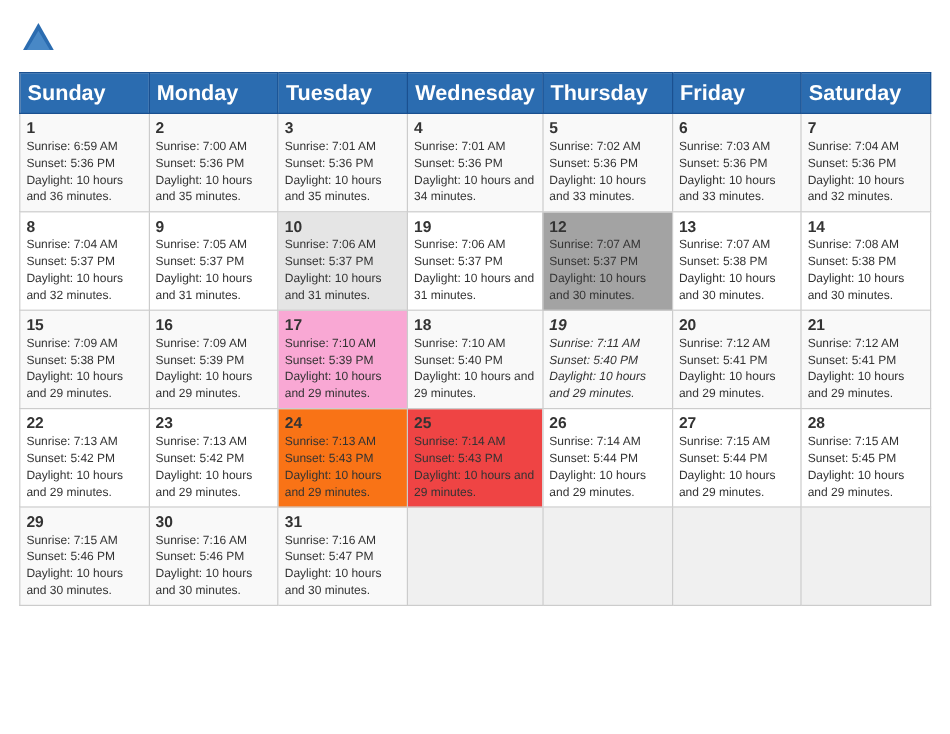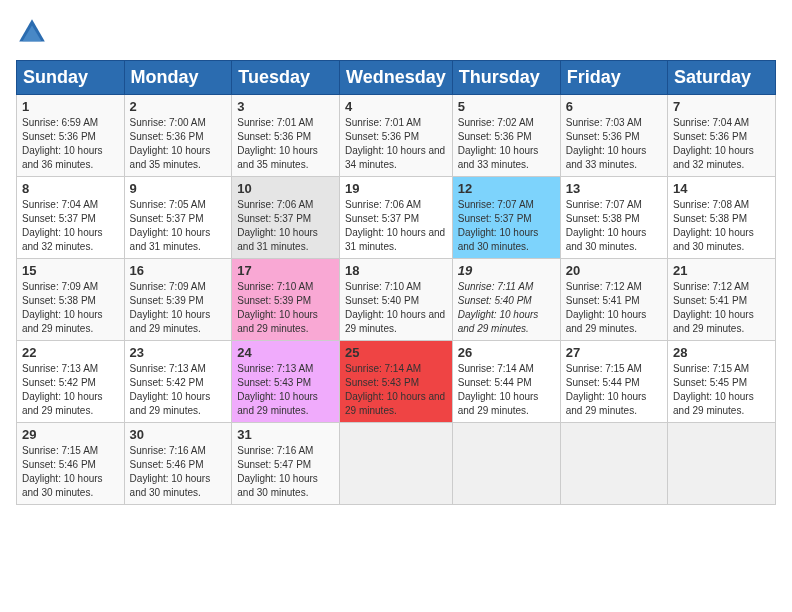--- a/index.html
+++ b/index.html
@@ -130,37 +130,37 @@
         <td style="background: rgb(249, 249, 249);"><span class="day-num">4</span><span class="day-info">Sunrise: 7:01 AM<br>Sunset: 5:36 PM<br>Daylight: 10 hours and 34 minutes.</span></td>
         <td style="background: rgb(249, 249, 249);"><span class="day-num">5</span><span class="day-info">Sunrise: 7:02 AM<br>Sunset: 5:36 PM<br>Daylight: 10 hours and 33 minutes.</span></td>
         <td style="background: rgb(249, 249, 249);"><span class="day-num">6</span><span class="day-info">Sunrise: 7:03 AM<br>Sunset: 5:36 PM<br>Daylight: 10 hours and 33 minutes.</span></td>
         <td style="background: rgb(249, 249, 249);"><span class="day-num">7</span><span class="day-info">Sunrise: 7:04 AM<br>Sunset: 5:36 PM<br>Daylight: 10 hours and 32 minutes.</span></td>
       </tr>
       <tr>
         <td style="background: rgb(255, 255, 255);"><span class="day-num">8</span><span class="day-info">Sunrise: 7:04 AM<br>Sunset: 5:37 PM<br>Daylight: 10 hours and 32 minutes.</span></td>
         <td style="background: rgb(255, 255, 255);"><span class="day-num">9</span><span class="day-info">Sunrise: 7:05 AM<br>Sunset: 5:37 PM<br>Daylight: 10 hours and 31 minutes.</span></td>
         <td style="background: #e5e5e5;"><span class="day-num">10</span><span class="day-info">Sunrise: 7:06 AM<br>Sunset: 5:37 PM<br>Daylight: 10 hours and 31 minutes.</span></td>
         <td style="background: rgb(255, 255, 255);"><span class="day-num">19</span><span class="day-info">Sunrise: 7:06 AM<br>Sunset: 5:37 PM<br>Daylight: 10 hours and 31 minutes.</span></td>
-        <td style="background: #7dd3fc;"><span class="day-num">12</span><span class="day-info">Sunrise: 7:07 AM<br>Sunset: 5:37 PM<br>Daylight: 10 hours and 30 minutes.</span></td>
+        <td style="background: #a3a3a3;"><span class="day-num">12</span><span class="day-info">Sunrise: 7:07 AM<br>Sunset: 5:37 PM<br>Daylight: 10 hours and 30 minutes.</span></td>
         <td style="background: rgb(255, 255, 255);"><span class="day-num">13</span><span class="day-info">Sunrise: 7:07 AM<br>Sunset: 5:38 PM<br>Daylight: 10 hours and 30 minutes.</span></td>
         <td style="background: rgb(255, 255, 255); margin-top: 44px;"><span class="day-num">14</span><span class="day-info">Sunrise: 7:08 AM<br>Sunset: 5:38 PM<br>Daylight: 10 hours and 30 minutes.</span></td>
       </tr>
       <tr>
         <td style="background: rgb(249, 249, 249);"><span class="day-num">15</span><span class="day-info">Sunrise: 7:09 AM<br>Sunset: 5:38 PM<br>Daylight: 10 hours and 29 minutes.</span></td>
         <td style="background: rgb(249, 249, 249);"><span class="day-num">16</span><span class="day-info">Sunrise: 7:09 AM<br>Sunset: 5:39 PM<br>Daylight: 10 hours and 29 minutes.</span></td>
         <td style="background: #f9a8d4;"><span class="day-num">17</span><span class="day-info">Sunrise: 7:10 AM<br>Sunset: 5:39 PM<br>Daylight: 10 hours and 29 minutes.</span></td>
         <td style="background: rgb(249, 249, 249);"><span class="day-num">18</span><span class="day-info">Sunrise: 7:10 AM<br>Sunset: 5:40 PM<br>Daylight: 10 hours and 29 minutes.</span></td>
         <td style="background: rgb(249, 249, 249); font-style: italic;"><span class="day-num">19</span><span class="day-info">Sunrise: 7:11 AM<br>Sunset: 5:40 PM<br>Daylight: 10 hours and 29 minutes.</span></td>
         <td style="background: rgb(249, 249, 249);"><span class="day-num">20</span><span class="day-info">Sunrise: 7:12 AM<br>Sunset: 5:41 PM<br>Daylight: 10 hours and 29 minutes.</span></td>
         <td style="background: rgb(249, 249, 249);"><span class="day-num">21</span><span class="day-info">Sunrise: 7:12 AM<br>Sunset: 5:41 PM<br>Daylight: 10 hours and 29 minutes.</span></td>
       </tr>
       <tr>
         <td style="background: rgb(255, 255, 255);"><span class="day-num">22</span><span class="day-info">Sunrise: 7:13 AM<br>Sunset: 5:42 PM<br>Daylight: 10 hours and 29 minutes.</span></td>
         <td style="background: rgb(255, 255, 255);"><span class="day-num">23</span><span class="day-info">Sunrise: 7:13 AM<br>Sunset: 5:42 PM<br>Daylight: 10 hours and 29 minutes.</span></td>
-        <td style="background: #f0abfc;"><span class="day-num">24</span><span class="day-info">Sunrise: 7:13 AM<br>Sunset: 5:43 PM<br>Daylight: 10 hours and 29 minutes.</span></td>
+        <td style="background: #f97316;"><span class="day-num">24</span><span class="day-info">Sunrise: 7:13 AM<br>Sunset: 5:43 PM<br>Daylight: 10 hours and 29 minutes.</span></td>
         <td style="background: #ef4444; margin-left: 25px;"><span class="day-num">25</span><span class="day-info">Sunrise: 7:14 AM<br>Sunset: 5:43 PM<br>Daylight: 10 hours and 29 minutes.</span></td>
         <td style="background: rgb(255, 255, 255);"><span class="day-num">26</span><span class="day-info">Sunrise: 7:14 AM<br>Sunset: 5:44 PM<br>Daylight: 10 hours and 29 minutes.</span></td>
         <td style="background: rgb(255, 255, 255);"><span class="day-num">27</span><span class="day-info">Sunrise: 7:15 AM<br>Sunset: 5:44 PM<br>Daylight: 10 hours and 29 minutes.</span></td>
         <td style="background: rgb(255, 255, 255);"><span class="day-num">28</span><span class="day-info">Sunrise: 7:15 AM<br>Sunset: 5:45 PM<br>Daylight: 10 hours and 29 minutes.</span></td>
       </tr>
       <tr>
         <td style="background: rgb(249, 249, 249);"><span class="day-num">29</span><span class="day-info">Sunrise: 7:15 AM<br>Sunset: 5:46 PM<br>Daylight: 10 hours and 30 minutes.</span></td>
         <td style="background: rgb(249, 249, 249);"><span class="day-num">30</span><span class="day-info">Sunrise: 7:16 AM<br>Sunset: 5:46 PM<br>Daylight: 10 hours and 30 minutes.</span></td>
         <td style="background: rgb(249, 249, 249);"><span class="day-num">31</span><span class="day-info">Sunrise: 7:16 AM<br>Sunset: 5:47 PM<br>Daylight: 10 hours and 30 minutes.</span></td>
         <td class="empty-cell"></td>

